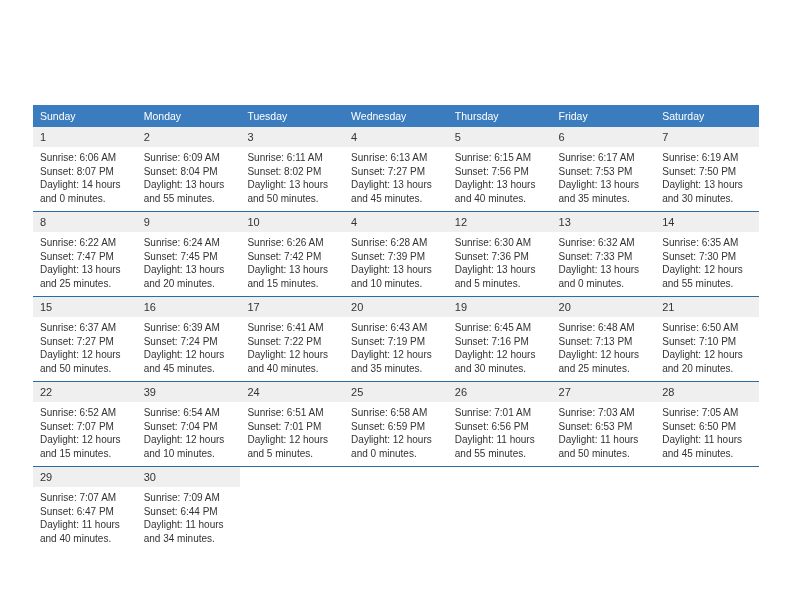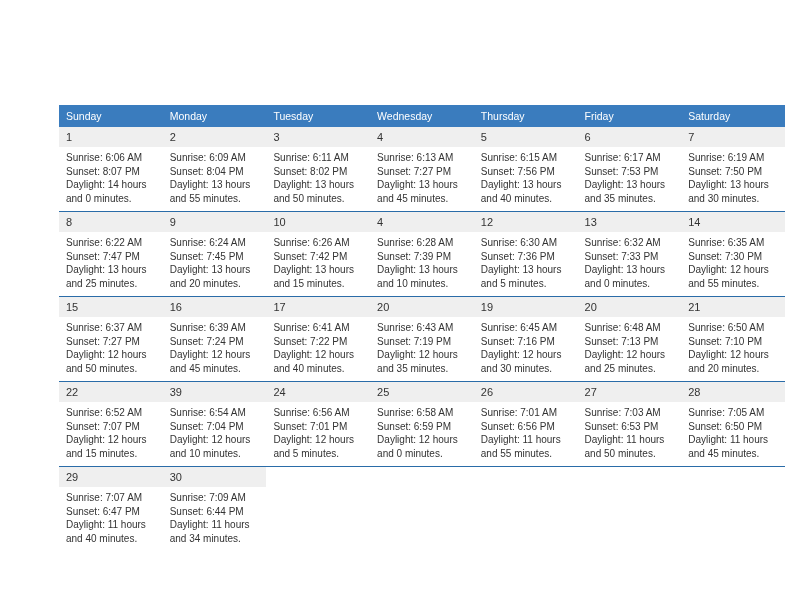--- a/index.html
+++ b/index.html
@@ -83,21 +83,20 @@
   }
 
   
   .calendar {
     position: absolute;
     left: 33px;
     top: 105px;
     width: 726px;
     border-collapse: collapse;
     table-layout: fixed;
-    margin-left: 26px;
   }
   .calendar th {
     background: #3a7cbe;
     color: #ffffff;
     font-size: 10.5px;
     font-weight: normal;
     text-align: left;
     padding: 5px 0 5px 7px;
     height: 9px;
     border: none;
@@ -417,21 +416,21 @@
                 <div>Sunset: 7:04 PM</div>
                 <div>Daylight: 12 hours</div>
                 <div>and 10 minutes.</div>
               </div>
             </div>
           </td>
         <td>
             <div class="cell-inner">
               <div class="daynum">24</div>
               <div class="details">
-                <div>Sunrise: 6:56 AM</div>
+                <div>Sunrise: 6:51 AM</div>
                 <div>Sunset: 7:01 PM</div>
                 <div>Daylight: 12 hours</div>
                 <div>and 5 minutes.</div>
               </div>
             </div>
           </td>
         <td>
             <div class="cell-inner">
               <div class="daynum">25</div>
               <div class="details">

